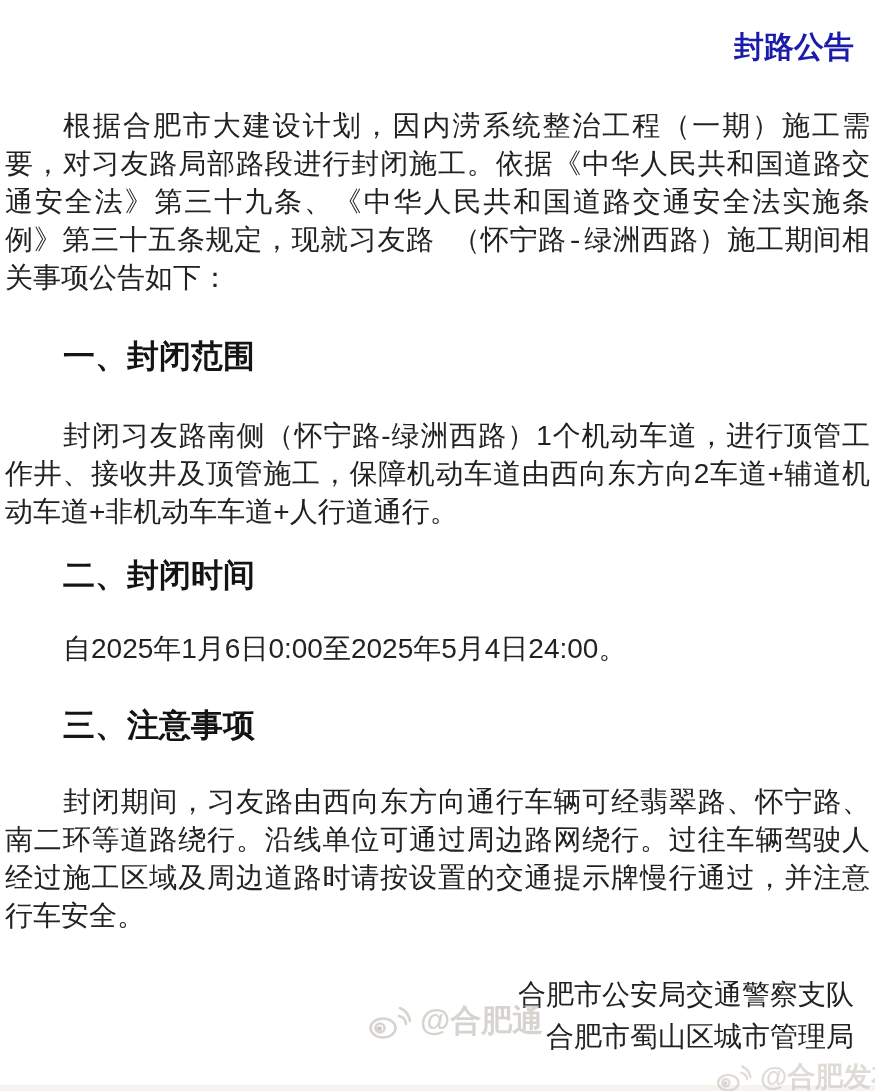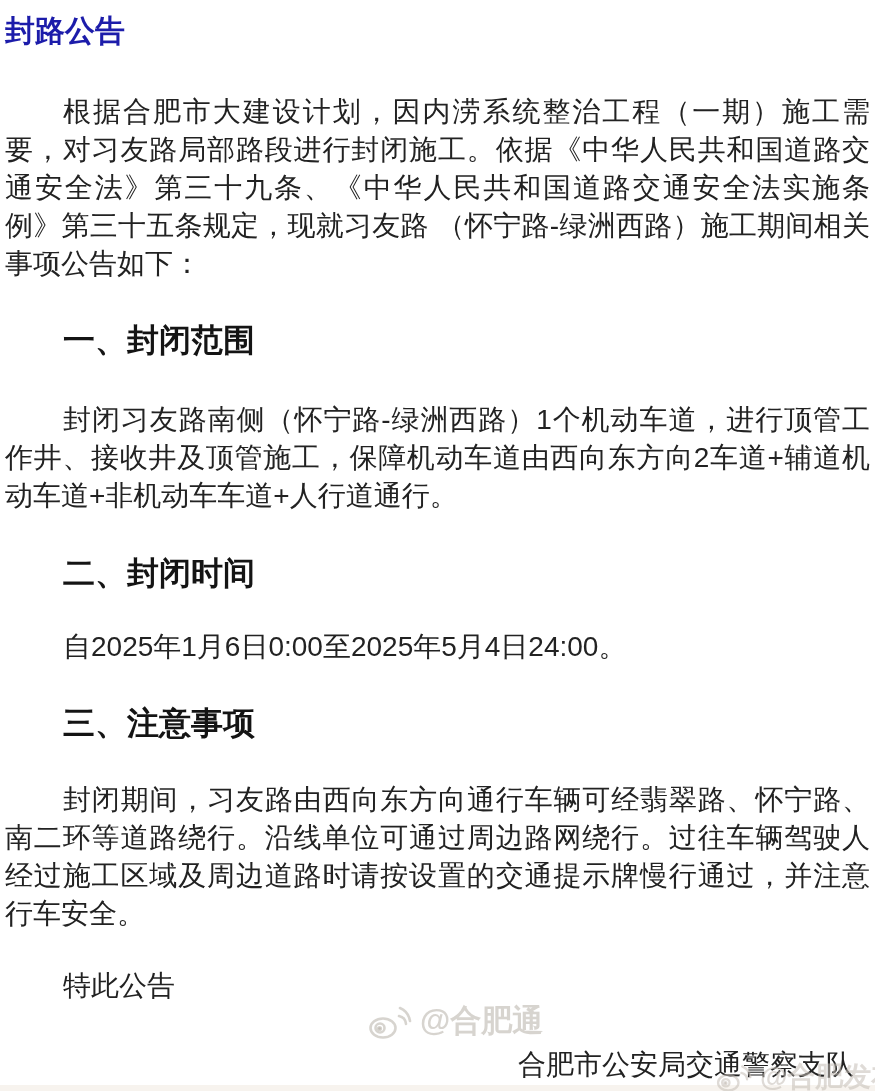--- a/index.html
+++ b/index.html
@@ -14,43 +14,43 @@
     width: 875px; height: 1091px;
     overflow: hidden;
     background: #ffffff;
   }
   .doc {
     padding: 12px 5px 0 5px;
     font-size: 28px;
     line-height: 38px;
   }
   .title {
-    text-align: left;
+    text-align: right;
     font-weight: bold;
     font-size: 30px;
     color: #1c1caa;
-    margin: 0;
+    margin: 16px;
   }
   .para {
     margin: 0;
     text-indent: 58px;
     color: #222222;
     text-align: justify;
   }
-  .intro    { margin-top: 43px; }
+  .intro    { margin-top: 43px; font-family: Liberation Mono, monospace; }
   .heading {
     margin: 0;
     text-indent: 58px;
     font-weight: bold;
     font-size: 32px;
     color: #141414;
   }
   .h1 { margin-top: 38px; }
   .b1 { margin-top: 42px; }
-  .h2 { margin-top: 39px; }
+  .h2 { margin-top: 25px; }
   .b2 { margin-top: 36px; }
   .h3 { margin-top: 38px; }
   .b3 { margin-top: 39px; }
   .closing { margin-top: 34px; }
   .sigblock {
     margin-top: 41px;
     text-align: right;
     padding-right: 12px;
   }
   .sigline { margin: 4px; color: #222222; }
@@ -95,21 +95,20 @@
 
     <p class="heading h1">一、封闭范围</p>
     <p class="para b1">封闭习友路南侧（怀宁路-绿洲西路）1个机动车道，进行顶管工作井、接收井及顶管施工，保障机动车道由西向东方向2车道+辅道机动车道+非机动车车道+人行道通行。</p>
 
     <p class="heading h2">二、封闭时间</p>
     <p class="para b2">自2025年1月6日0:00至2025年5月4日24:00。</p>
 
     <p class="heading h3">三、注意事项</p>
     <p class="para b3">封闭期间，习友路由西向东方向通行车辆可经翡翠路、怀宁路、南二环等道路绕行。沿线单位可通过周边路网绕行。过往车辆驾驶人经过施工区域及周边道路时请按设置的交通提示牌慢行通过，并注意行车安全。</p>
 
-    <p class="para closing">特此公告</p>
 
     <div class="sigblock">
       <p class="sigline">合肥市公安局交通警察支队</p>
       <p class="sigline">合肥市蜀山区城市管理局</p>
 
     </div>
   </div>
 
   <div class="watermark wm-center">
     <span class="wm-icon">

